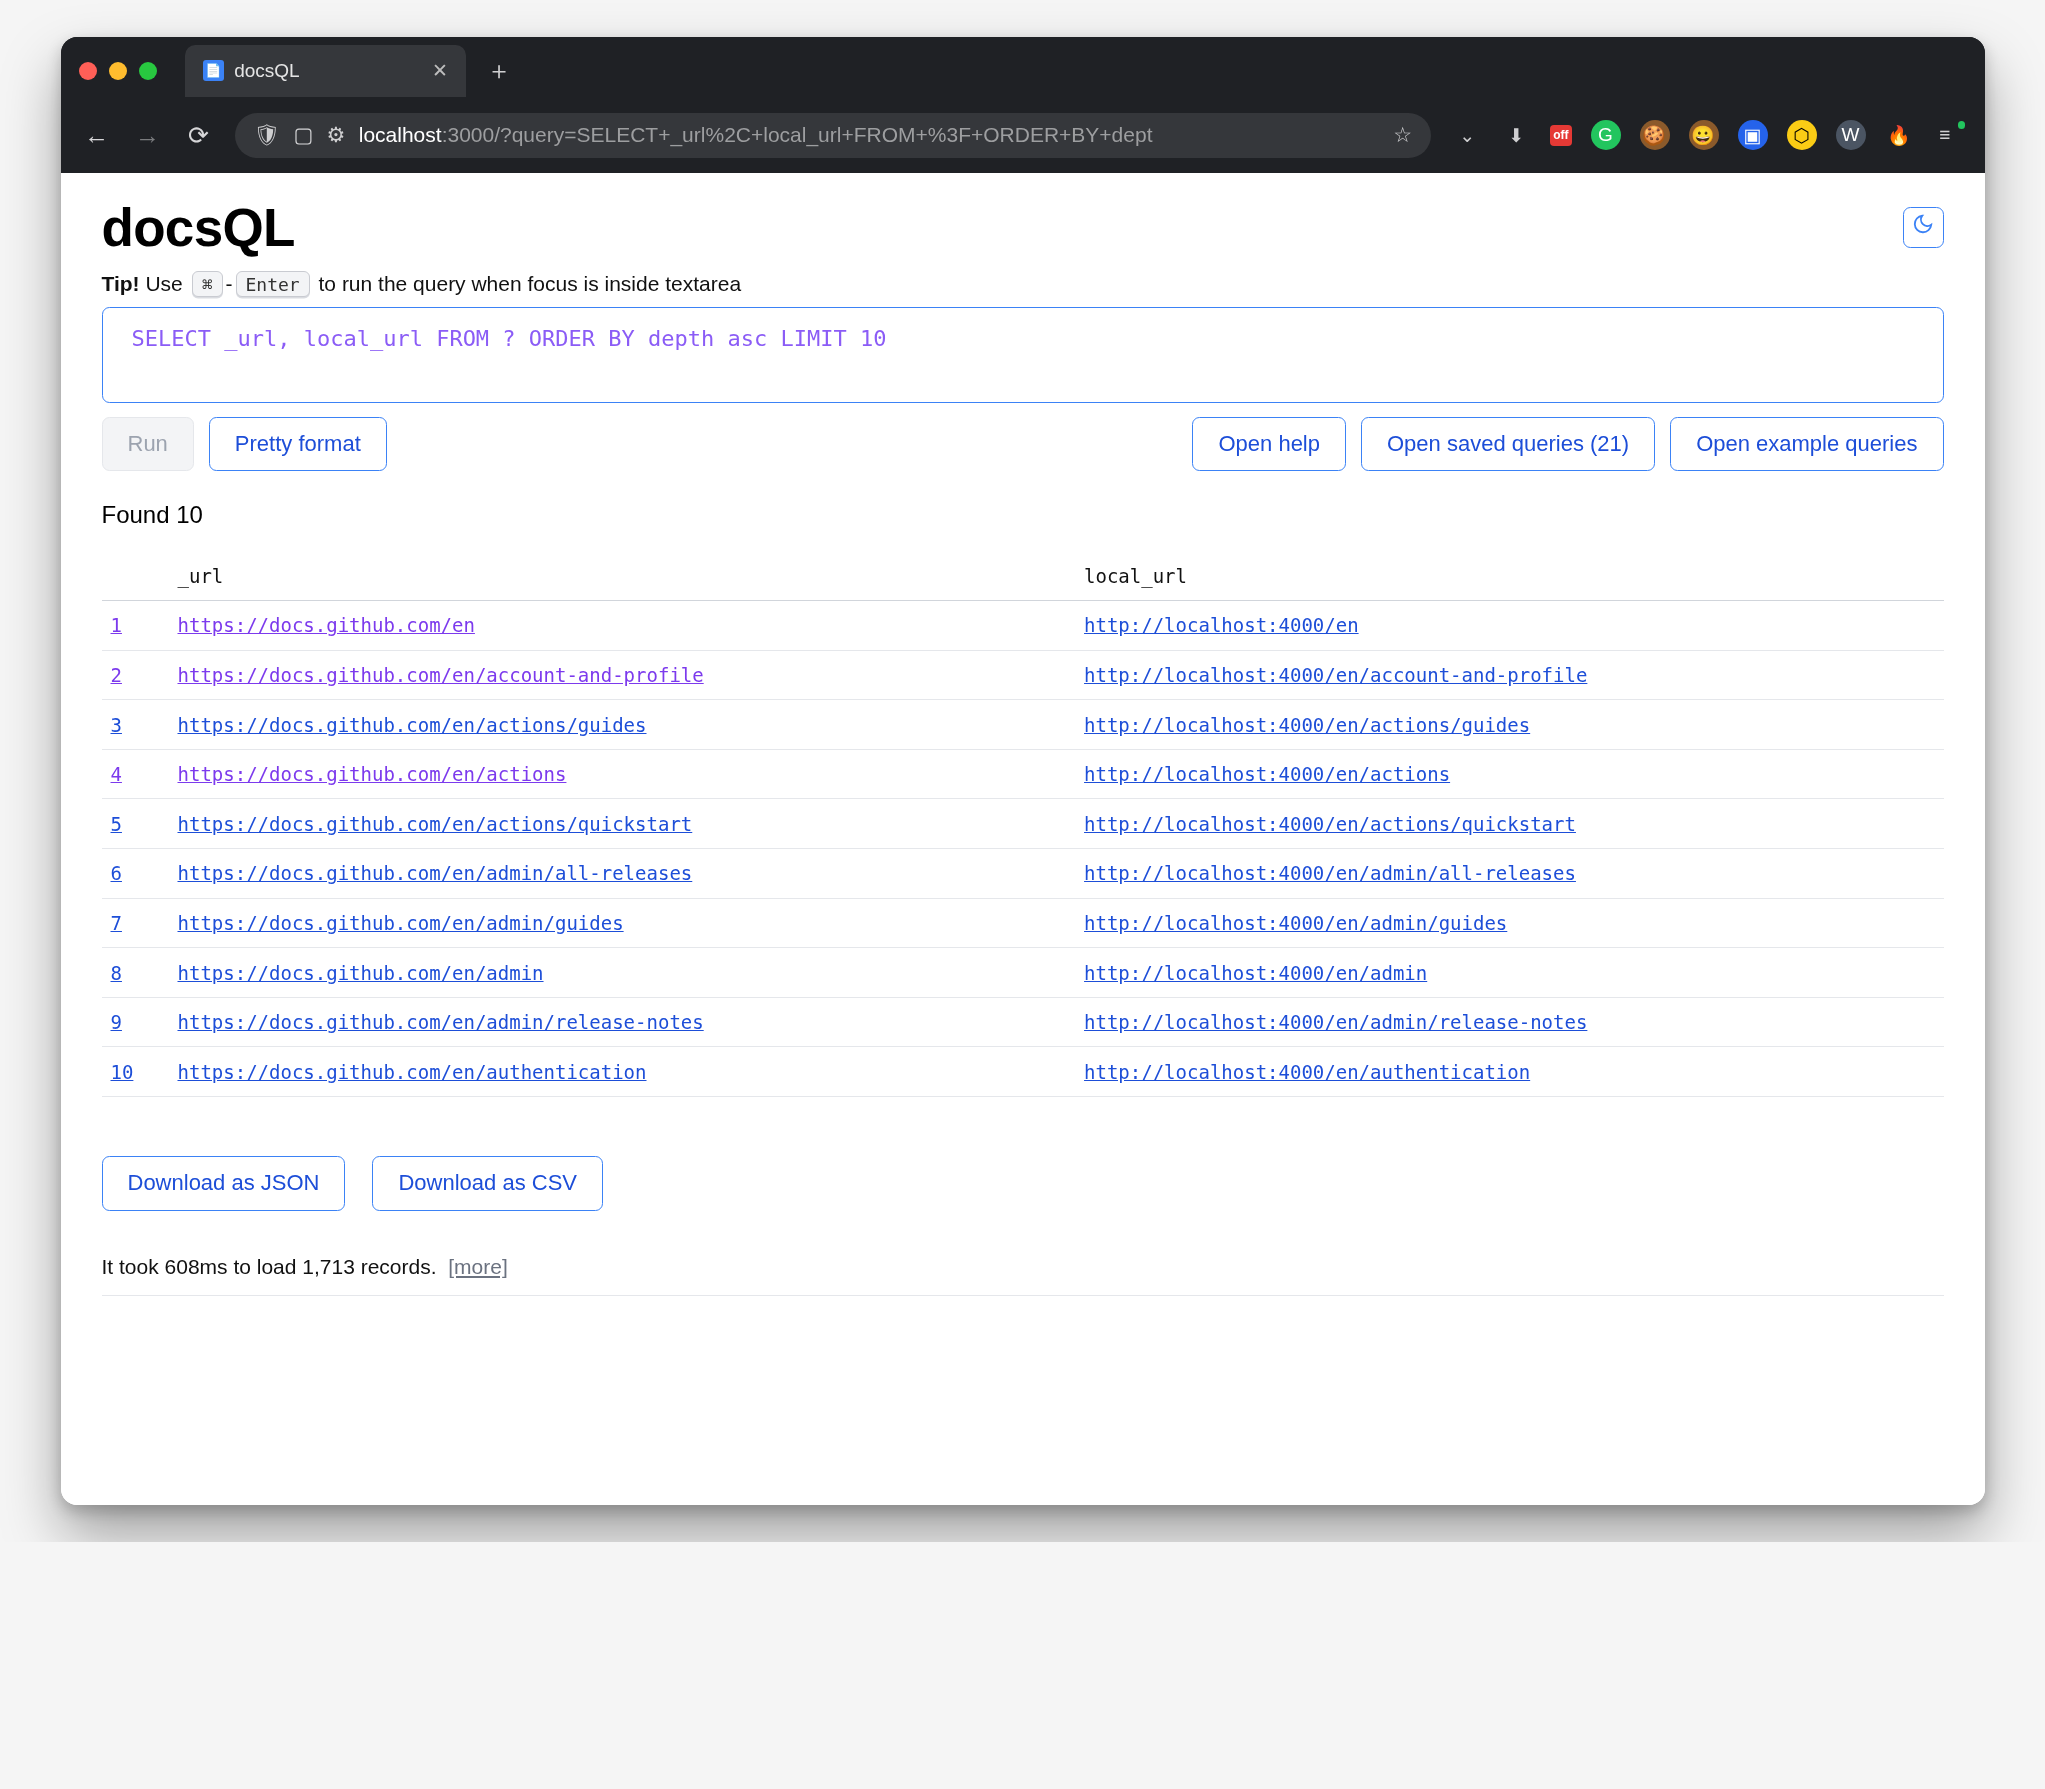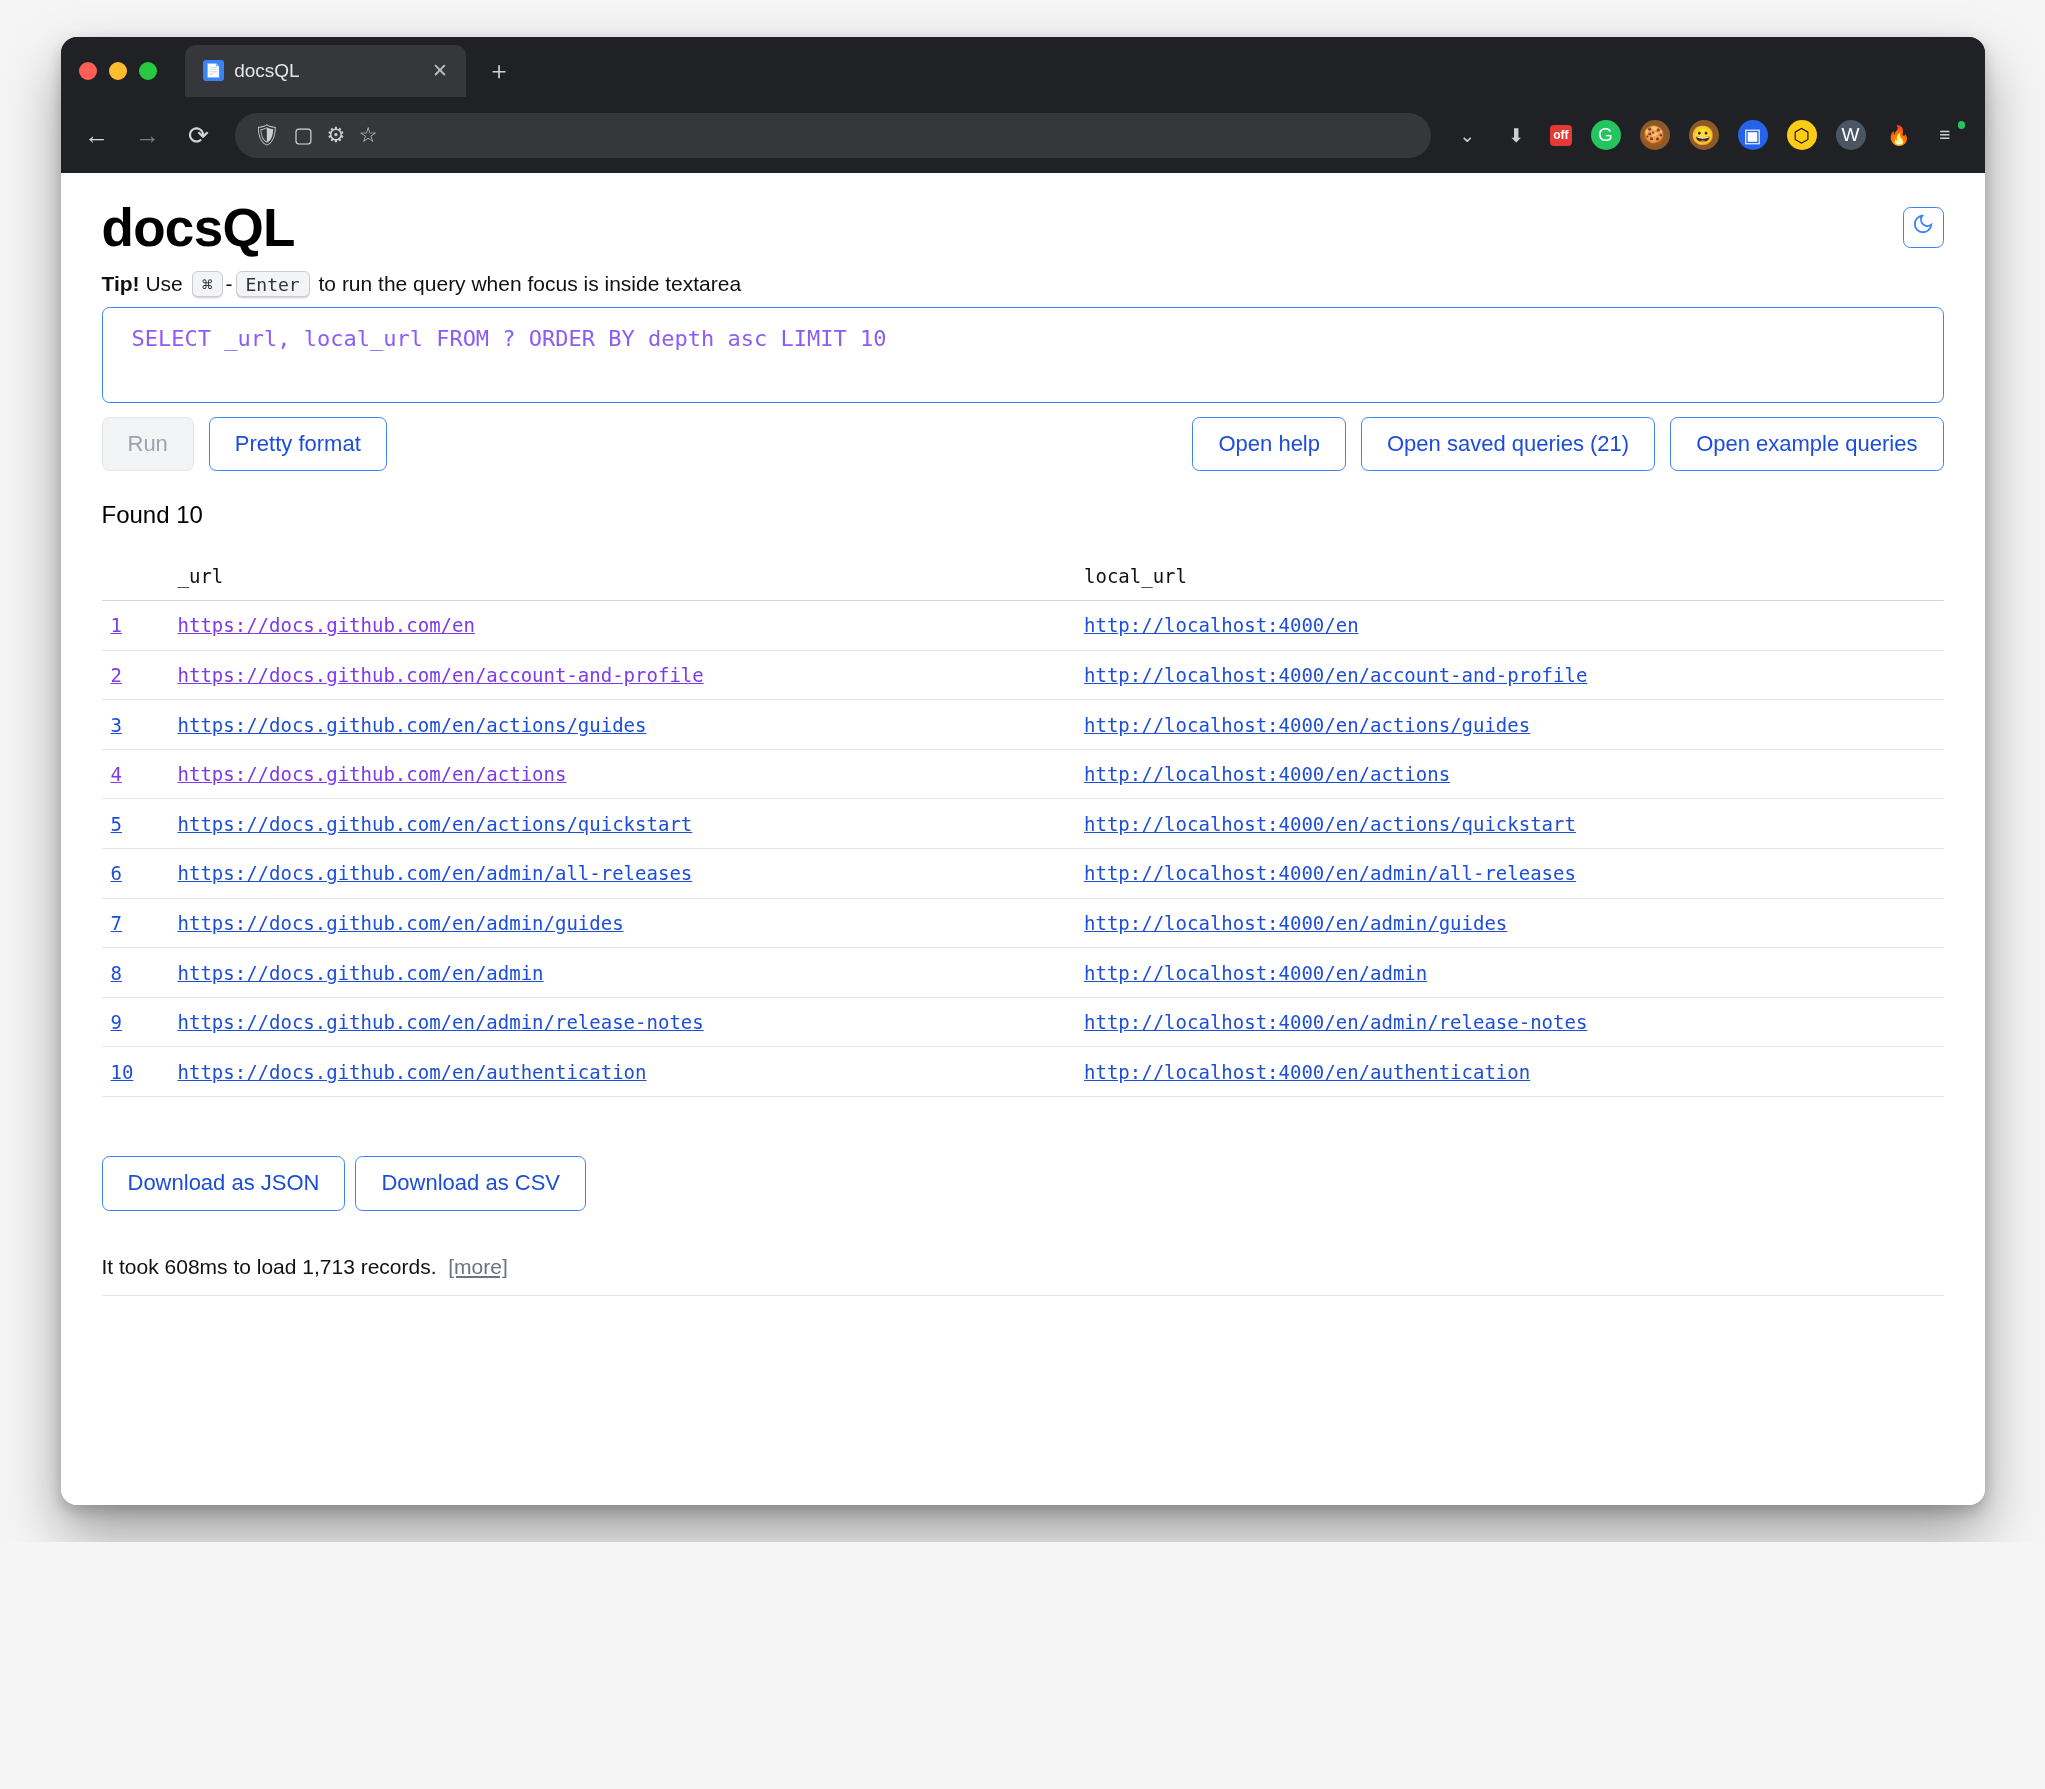--- a/index.html
+++ b/index.html
@@ -123,21 +123,21 @@
     text-align:left;font-weight:400;font-family:ui-monospace,Menlo,monospace;
     padding:13.3px 9px;border-bottom:1.5px solid #d1d5db;color:#111;
   }
   table.results td{
     padding:13.3px 9px;border-bottom:0.7px solid #e5e7eb;vertical-align:top;
     font-family:ui-monospace,Menlo,monospace;
   }
   table.results td.idx{width:67px;}
   table.results a{color:#1d4ed8;text-decoration:underline;}
   .visited{color:#7c3aed !important;}
-  .downloads{display:flex;gap:10px;margin-top:59px;}
+  .downloads{display:flex;gap:27px;margin-top:59px;}
   .footer{margin-top:44px;font-size:21px;color:#111;border-bottom:0.7px solid #e5e7eb;padding-bottom:16px;}
   .footer .more{color:#6b7280; }
   .footer .more a{color:#6b7280;text-decoration:underline;}
 </style>
 </head>
 <body>
 
 <div class="window">
 
   <div class="chrome">
@@ -155,20 +155,23 @@
       <div class="newtab">＋</div>
     </div>
     <div class="addrbar">
       <div class="navbtn">←</div>
       <div class="navbtn dim">→</div>
       <div class="navbtn">⟳</div>
       <div class="urlbox">
         <span class="icon">🛡</span>
         <span class="icon">▢</span>
         <span class="icon">⚙</span>
+        <span class="urltext">
+          <span class="host">localhost</span><span class="rest">:3000/?query=SELECT+_url%2C+local_url+FROM+%3F+ORDER+BY+dept</span>
+        </span>
         <span class="icon">☆</span>
       </div>
       <div class="exticons">
         <div class="ext">⌄</div>
         <div class="ext">⬇</div>
         <div class="ext badge">off</div>
         <div class="ext round green">G</div>
         <div class="ext round brown">🍪</div>
         <div class="ext round brown">😀</div>
         <div class="ext round blue">▣</div>

